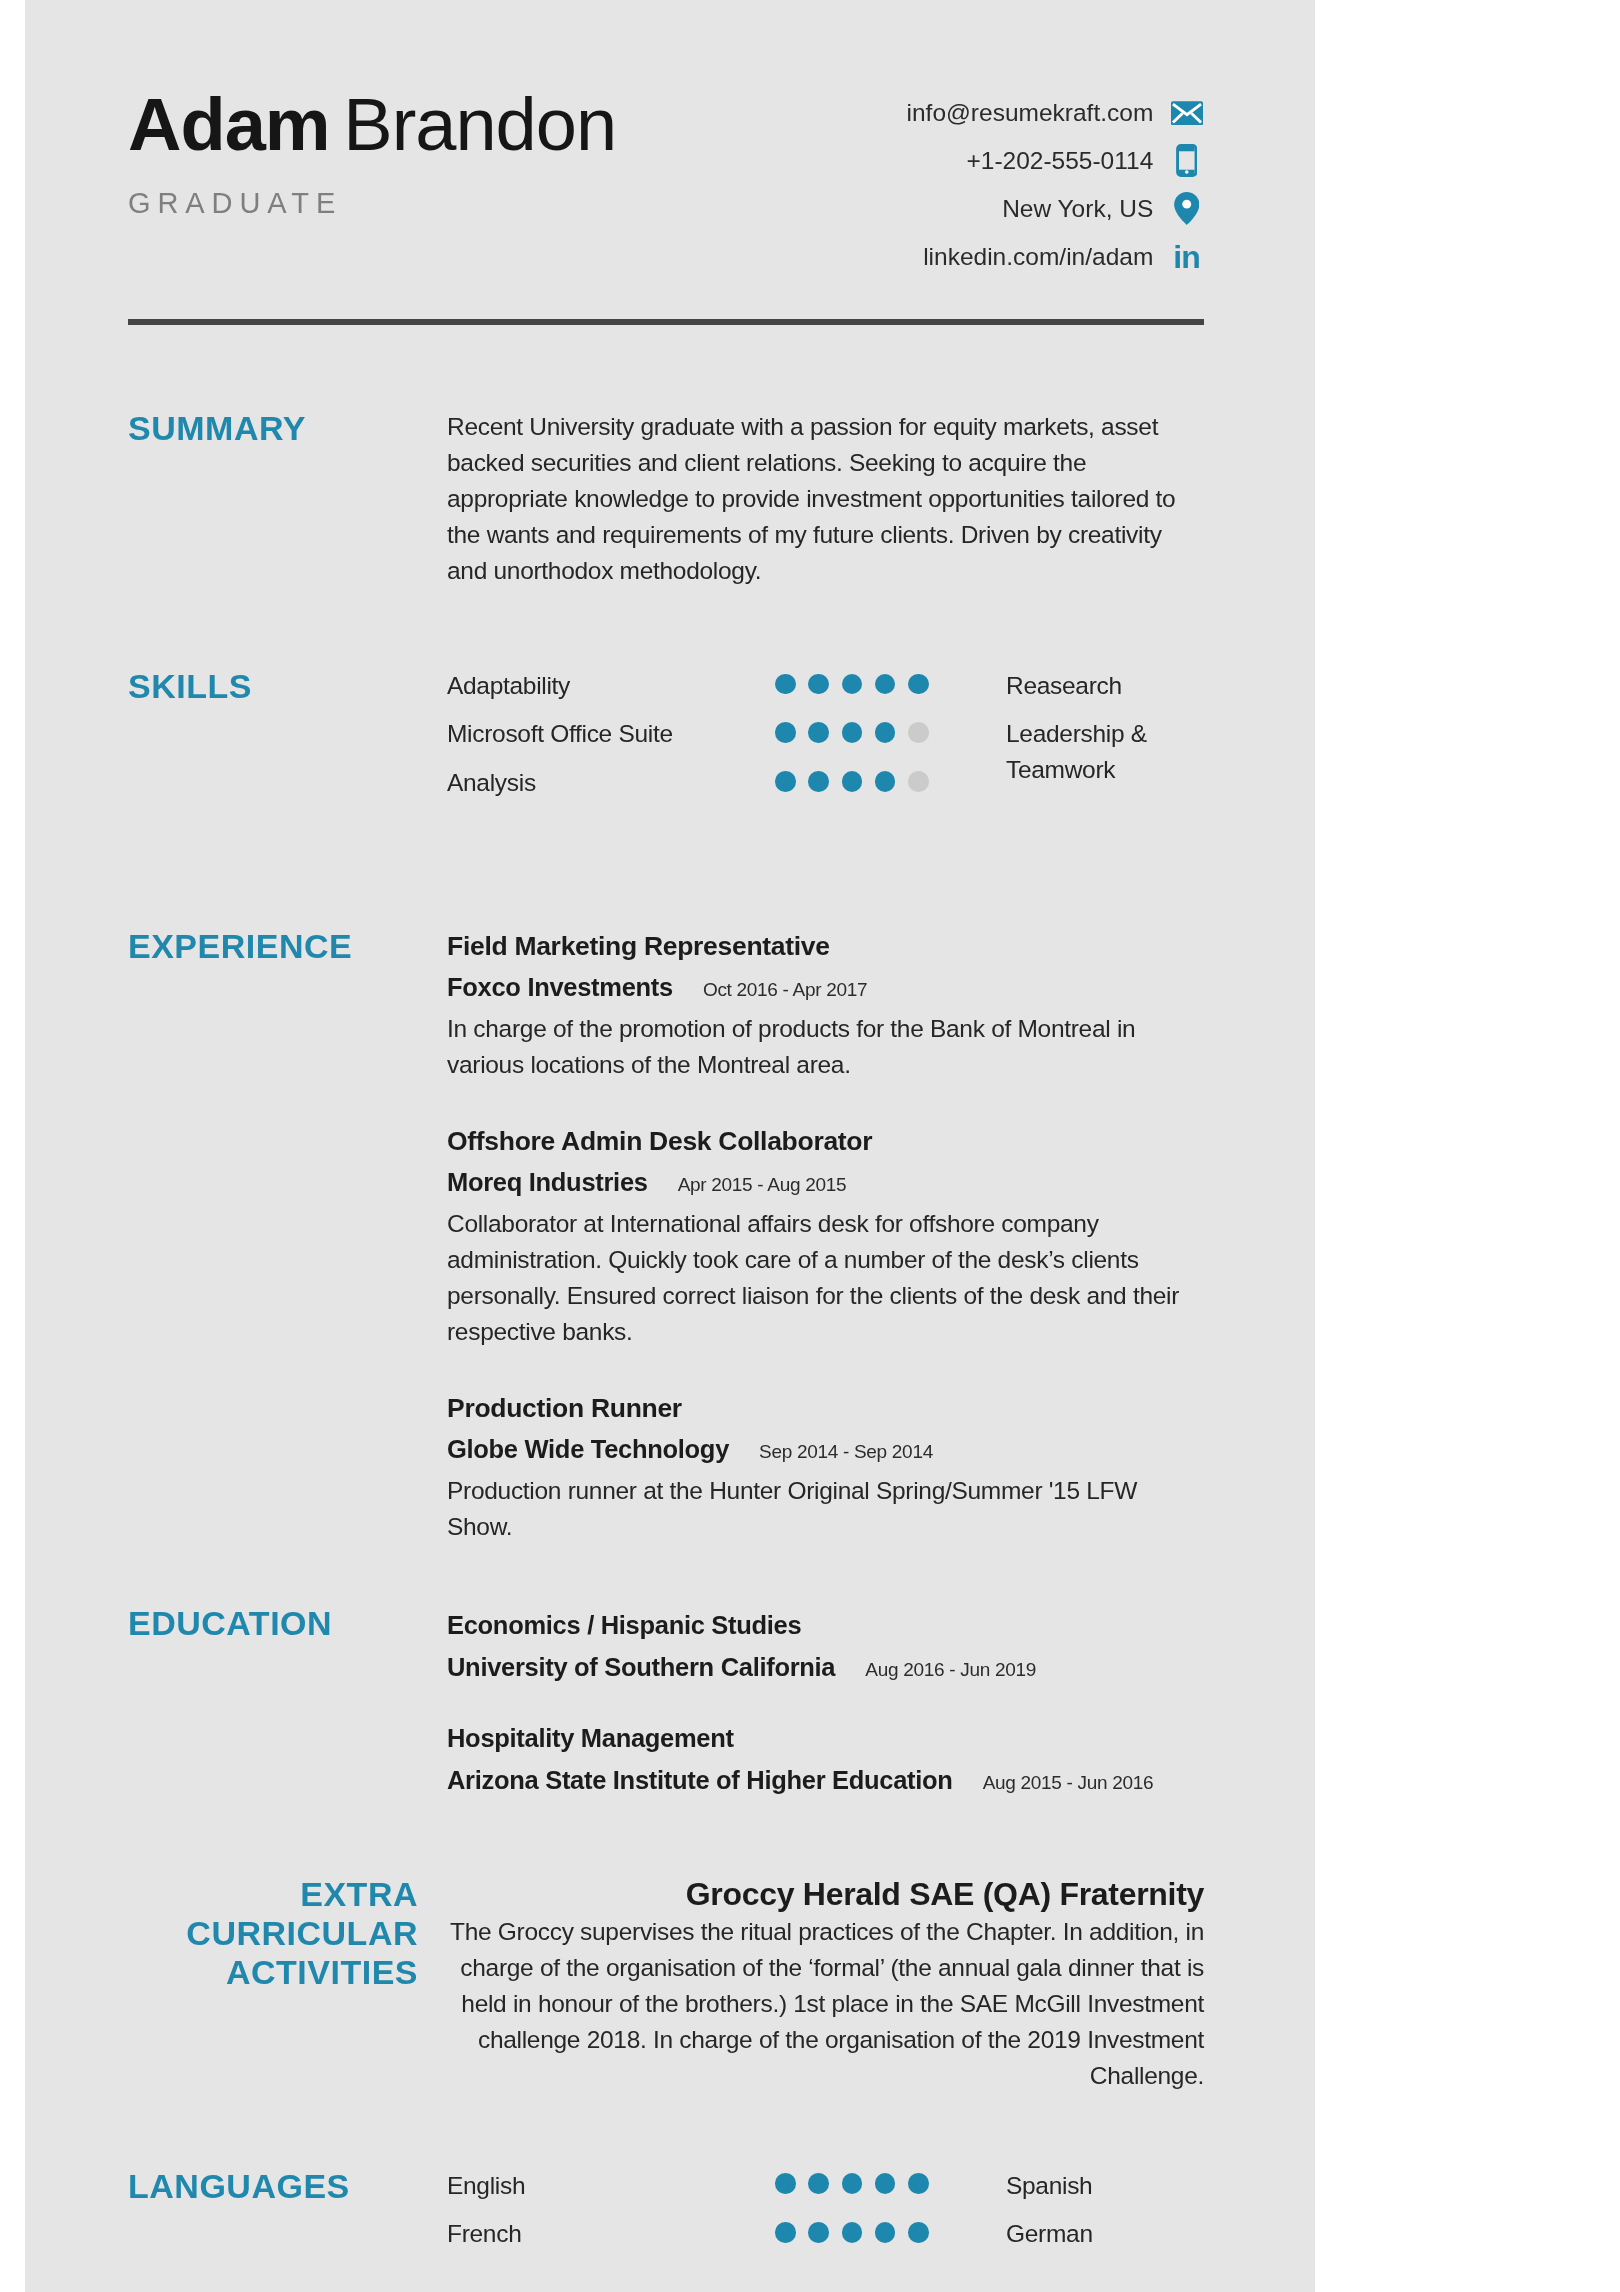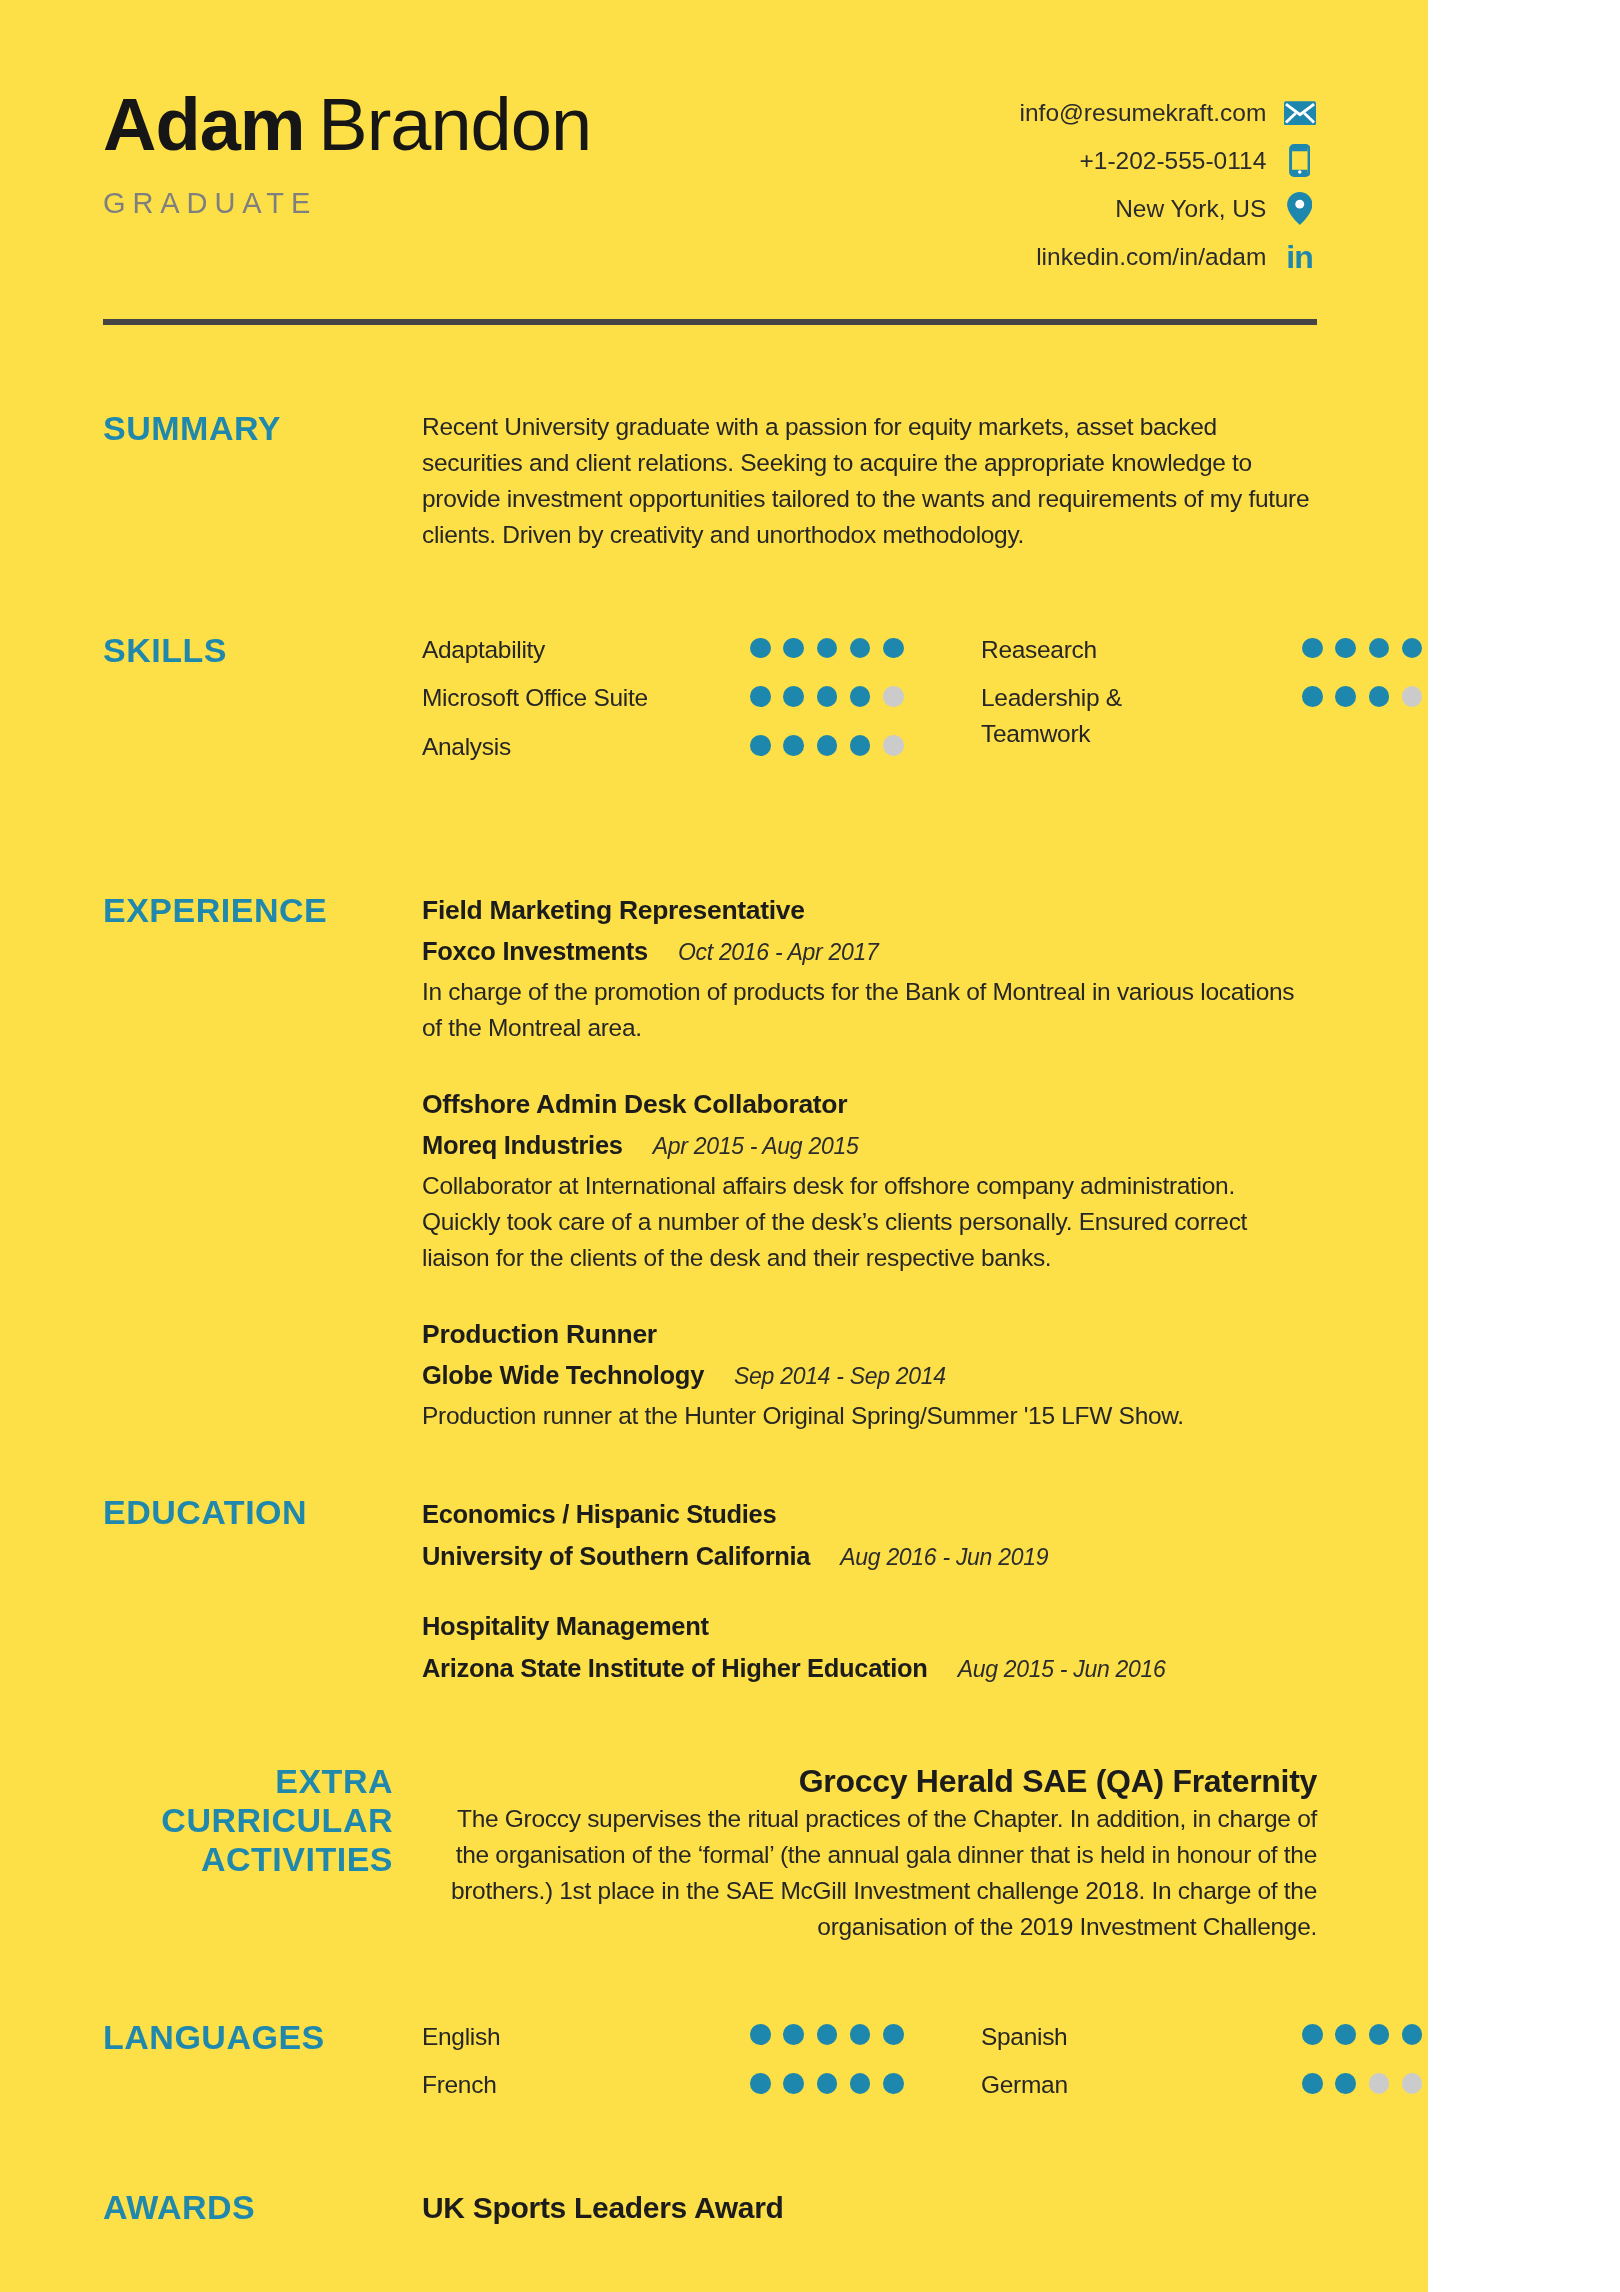--- a/index.html
+++ b/index.html
@@ -1,19 +1,19 @@
 <!DOCTYPE html>
 <html><head>
 <meta charset="utf-8">
 <style>
   * { box-sizing: border-box; }
   html, body { margin: 0; padding: 0; background: #ffffff; }
   .page {
-    width: 1428px; height: 2293px; background: #fde047; position: relative;
-    font-family: "Liberation Sans", sans-serif; color: #262626; overflow: hidden;
+    width: 1290px; height: 2293px; background: #e5e5e5; position: relative;
+    font-family: "Liberation Sans", sans-serif; color: #262626; overflow: hidden; margin-left: 25px;
   }
   .inner { padding: 86px 111px 0 103px; }
 
   
   .header { display: flex; justify-content: space-between; align-items: flex-start; }
   h1 { margin: 0; font-size: 74px; line-height: 1.05; color: #161616; letter-spacing: -1px; font-weight: 400; white-space: nowrap; }
   h1 .first { font-weight: 700; }
   h1 .last { font-weight: 400; margin-left: 13.7px; }
   .subtitle { margin-top: 23.5px; font-size: 29px; letter-spacing: 6.9px; color: #7f7f7f; font-weight: 500; }
 
@@ -52,21 +52,21 @@
   .dot { width: 20.6px; height: 20.6px; border-radius: 50%; }
   .dot.filled { background: #1d87ad; }
   .dot.empty  { background: #cbcbcb; }
 
   
   .job { margin-bottom: 39px; }
   .job:last-child { margin-bottom: 0; }
   .job-title { font-size: 26.5px; font-weight: 700; color: #1c1c1c; line-height: 39px; }
   .org-line { line-height: 43px; }
   .org { font-size: 25.5px; font-weight: 700; color: #1c1c1c; }
-  .dates { font-size: 23px; font-style: italic; color: #2c2c2c; margin-left: 23.5px; }
+  .dates { font-size: 19px; color: #2c2c2c; margin-left: 23.5px; }
   .edu-item { margin-bottom: 25.5px; }
   .edu-item:last-child { margin-bottom: 0; }
   .degree { font-size: 25.5px; font-weight: 700; color: #1c1c1c; line-height: 42px; }
 
   .extra-title { font-size: 32px; font-weight: 700; color: #1c1c1c; line-height: 39px; }
   .award-name { font-size: 30px; font-weight: 700; color: #1c1c1c; line-height: 39px; }
 </style>
 </head>
 <body>
 

